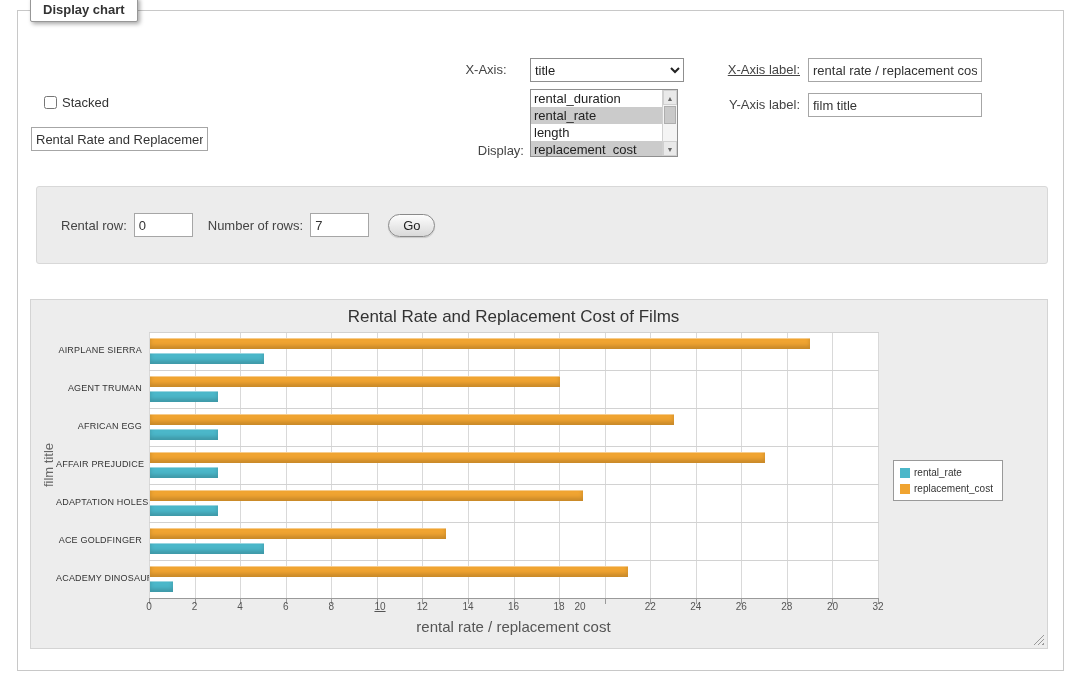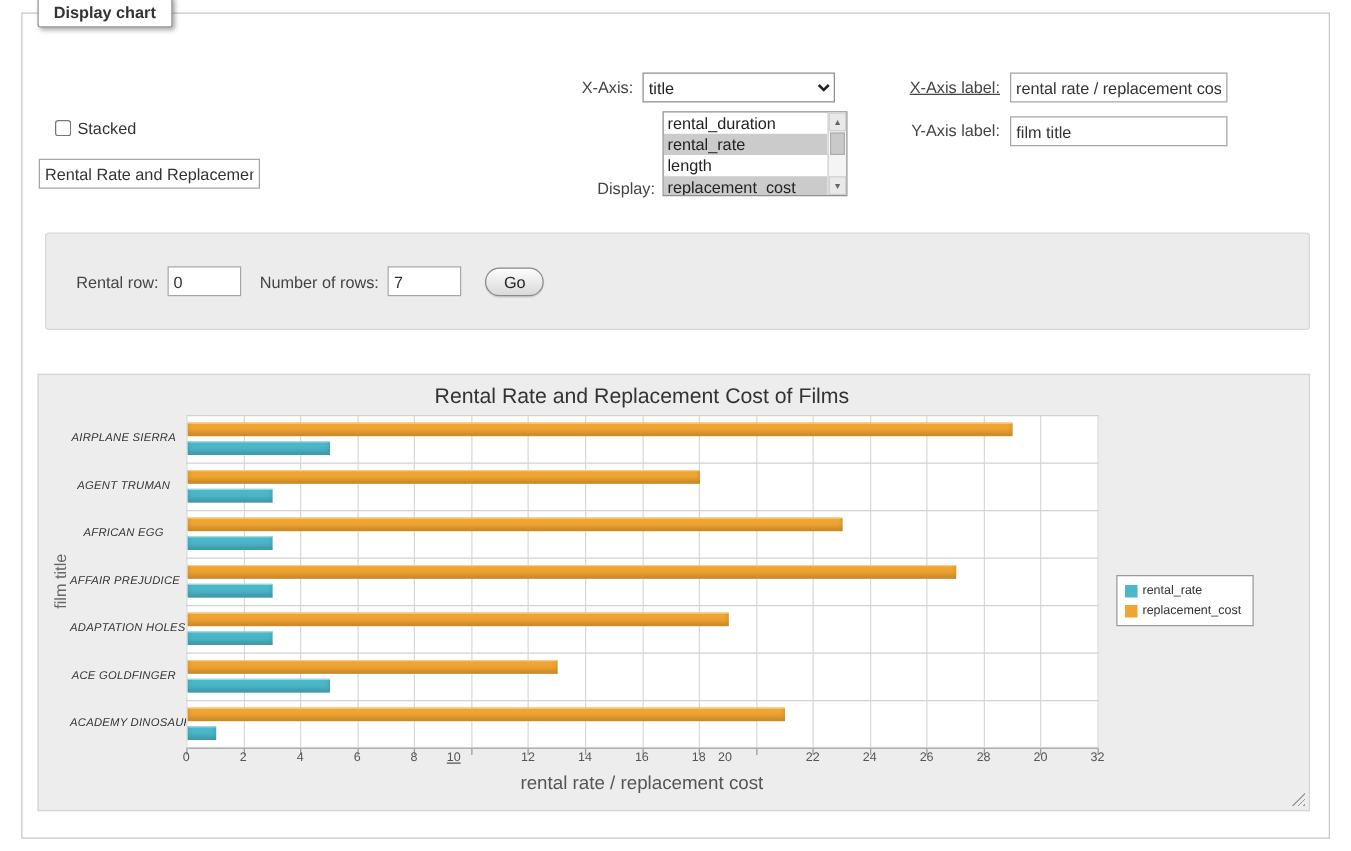--- a/index.html
+++ b/index.html
@@ -20,21 +20,21 @@
   .chart-type-group input{margin:0;}
 
   .stacked-row{position:absolute;left:26px;top:84px;display:flex;align-items:center;gap:5px;font-size:13px;color:#333;}
   .stacked-row input{margin:0;}
 
   .txt{border:1px solid #a6a6a6;font-size:13px;font-family:inherit;color:#333;
        padding:2px 4px;height:24px;box-sizing:border-box;background:#fff;}
   .title-input{position:absolute;left:13px;top:116px;width:177px;}
 
   .x-axis-lbl{left:430px;top:51px;width:76px;text-align:center;}
-  .sel{position:absolute;left:496px;top:47px;width:154px;height:24px;font-size:13px;
+  .sel{position:absolute;left:512px;top:47px;width:154px;height:24px;font-size:13px;
        font-family:inherit;border:1px solid #8f8f8f;background:#fff;color:#222;}
 
   .series-lbl{left:430px;top:132px;width:76px;}
   .series-list{position:absolute;left:512px;top:78px;width:148px;height:68px;border:1px solid #8f8f8f;
                background:#fff;box-sizing:border-box;overflow:hidden;}
   .series-items{position:absolute;left:0;top:0;right:15px;bottom:0;}
   .series-item{height:17px;line-height:17px;padding-left:3px;font-size:13px;color:#222;white-space:nowrap;overflow:hidden;}
   .series-item.selected{background:#cbcbcb;}
   .scrollbar{position:absolute;right:0;top:0;bottom:0;width:15px;background:#f4f4f4;
              border-left:1px solid #d0d0d0;display:flex;flex-direction:column;box-sizing:border-box;}
@@ -62,22 +62,22 @@
                border:1px solid #d4d4d4;box-sizing:border-box;}
   .chart-title{position:absolute;left:118px;top:7px;width:729px;text-align:center;font-size:17px;color:#333;}
   .plot{position:absolute;left:118px;top:32px;width:730px;height:266px;background:#fff;
         border-bottom:1px solid #9a9a9a;}
   .gridline-v{position:absolute;top:0;width:1px;height:266px;background:#d9d9d9;}
   .tickmark{position:absolute;bottom:-6px;width:1px;height:5px;background:#999;}
   .gridline-h{position:absolute;left:0;width:730px;height:1px;background:#d2d2d2;}
   .bar{position:absolute;left:1px;height:11px;
        box-shadow:inset 0 1px 0 rgba(255,255,255,0.45), inset 0 -3px 4px rgba(0,0,0,0.18);}
   .y-cats{position:absolute;left:28px;top:32px;width:86px;height:266px;}
-  .cat-label{position:absolute;right:3px;width:100%;text-align:center;font-size:9px;color:#333;
-             letter-spacing:0.2px;white-space:nowrap;font-style:italic;}
+  .cat-label{position:absolute;right:3px;width:100%;text-align:right;font-size:9px;color:#333;
+             letter-spacing:0.2px;white-space:nowrap;}
   .x-ticks{position:absolute;left:118px;top:301px;width:730px;height:14px;}
   .xtick{position:absolute;top:0;transform:translateX(-50%);font-size:10px;color:#555;}
   .x-axis-title{position:absolute;left:118px;top:318px;width:729px;text-align:center;font-size:15px;color:#555;}
   .y-axis-title{position:absolute;left:6px;top:32px;width:22px;height:266px;}
   .y-axis-title span{position:absolute;left:50%;top:50%;transform:translate(-50%,-50%) rotate(-90deg);
                      white-space:nowrap;font-size:13px;color:#666;}
   .legend{position:absolute;left:862px;top:160px;background:#fff;border:1px solid #999;
           padding:6px 9px 6px 6px;display:flex;flex-direction:column;gap:5px;}
   .legend-item{display:flex;align-items:center;gap:4px;}
   .legend-swatch{width:10px;height:10px;display:inline-block;}
@@ -206,21 +206,21 @@
         <div class="bar" style="top: 173px; width: 68.1159px; background: rgb(75, 183, 201);"></div>
         <div class="bar" style="top: 211px; width: 113.678px; background: rgb(75, 183, 201);"></div>
         <div class="bar" style="top: 249px; width: 22.5534px; background: rgb(75, 183, 201);"></div>
       </div>
     <div class="x-ticks">
         <div class="xtick" style="left: 0px;">0</div>
         <div class="xtick" style="left: 45.5625px;">2</div>
         <div class="xtick" style="left: 91.125px;">4</div>
         <div class="xtick" style="left: 136.688px;">6</div>
         <div class="xtick" style="left: 182.25px;">8</div>
-        <div class="xtick" style="left: 214px; text-decoration: underline;">10</div>
+        <div class="xtick" style="left: 231px; text-decoration: underline;">10</div>
         <div class="xtick" style="left: 273.375px;">12</div>
         <div class="xtick" style="left: 318.938px;">14</div>
         <div class="xtick" style="left: 364.5px;">16</div>
         <div class="xtick" style="left: 410.062px;">18</div>
         <div class="xtick" style="left: 431px;">20</div>
         <div class="xtick" style="left: 501.188px;">22</div>
         <div class="xtick" style="left: 546.75px;">24</div>
         <div class="xtick" style="left: 592.312px;">26</div>
         <div class="xtick" style="left: 637.875px;">28</div>
         <div class="xtick" style="left: 683.438px;">20</div>

